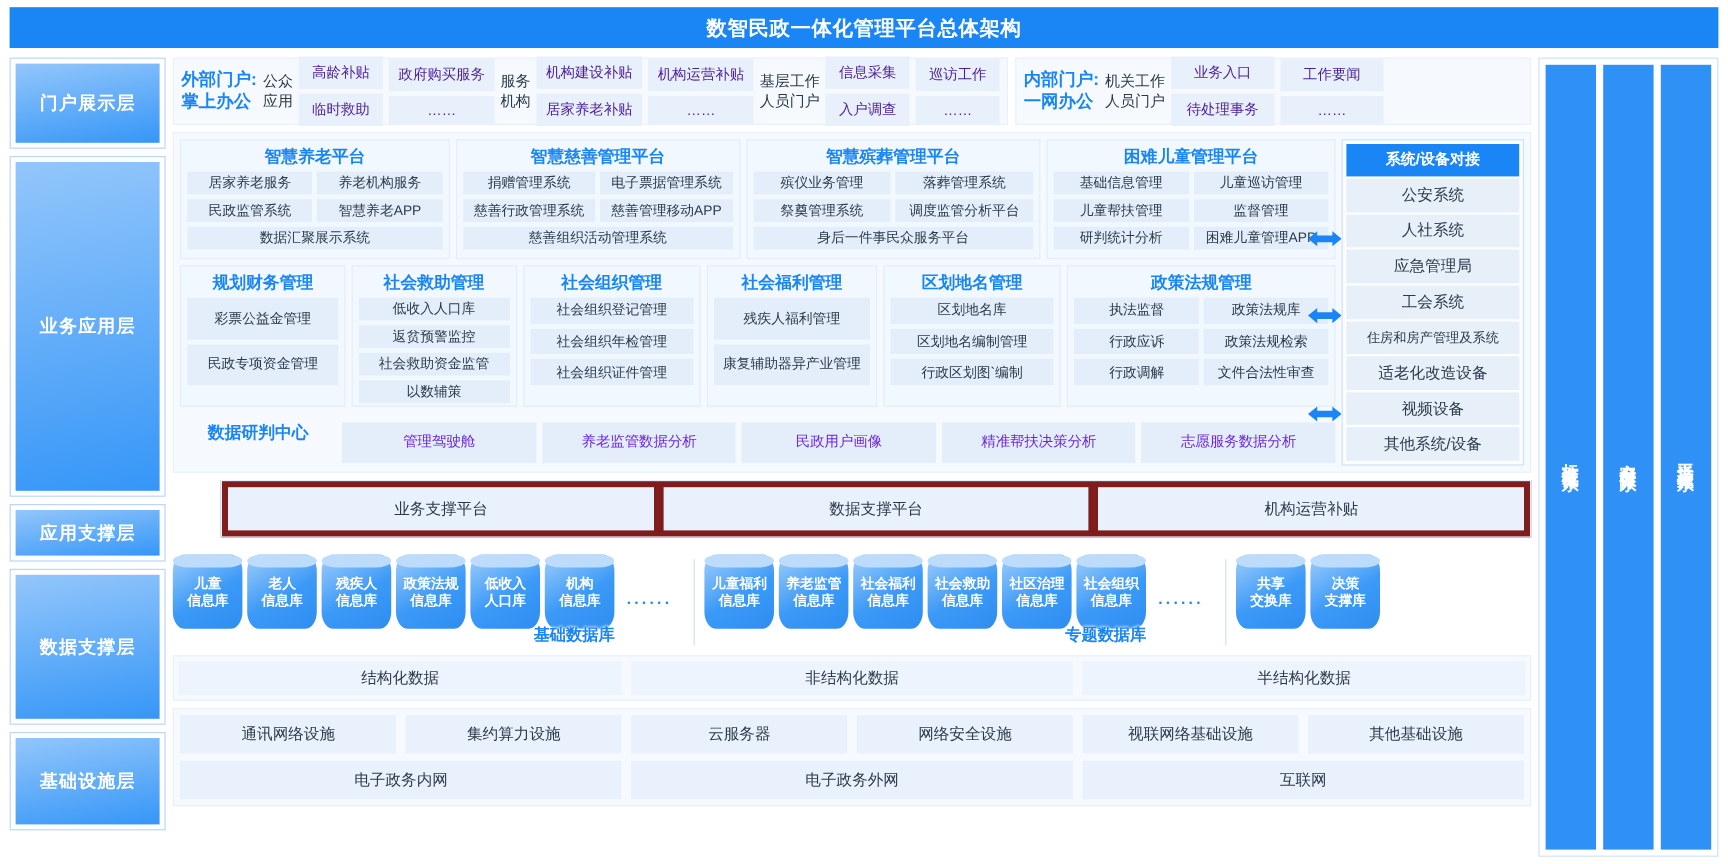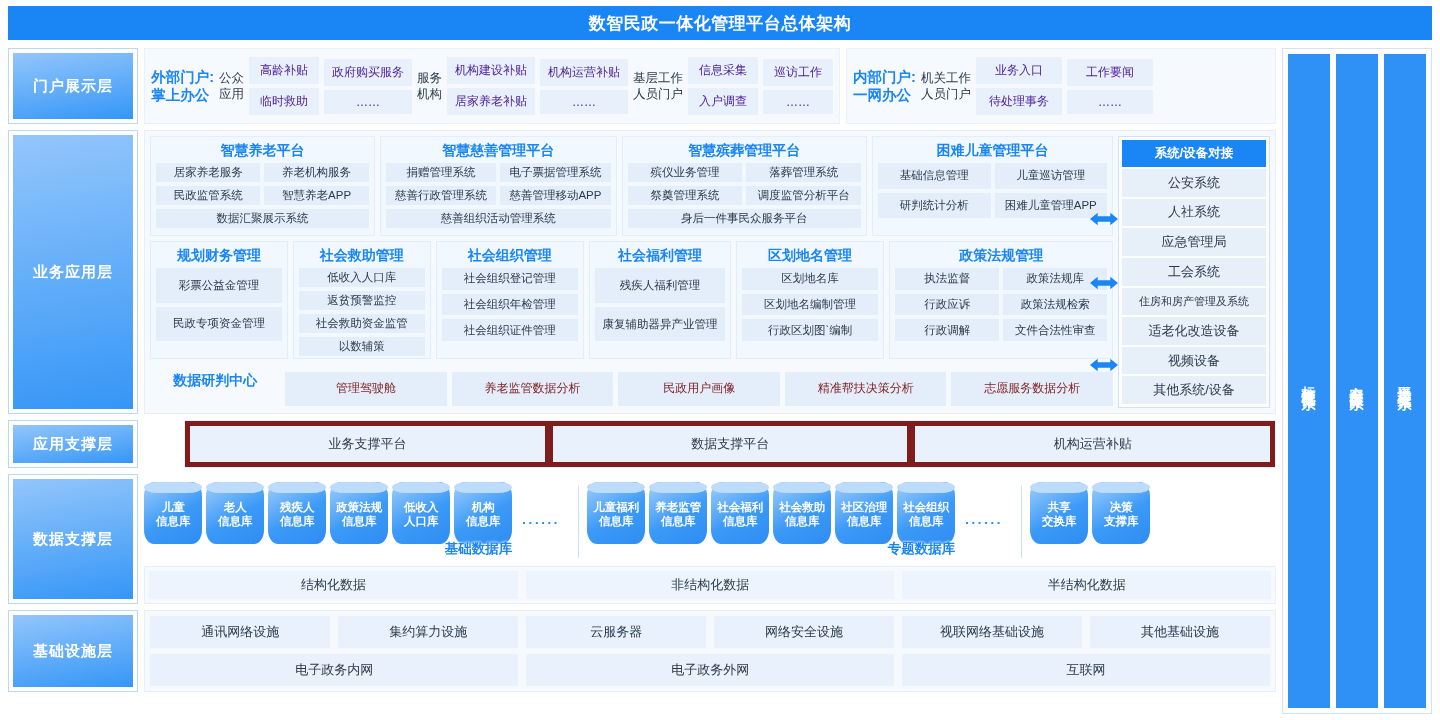--- a/index.html
+++ b/index.html
@@ -43,21 +43,21 @@
     display: flex; align-items: center; justify-content: center;
     color: #fff; font-size: 15px; font-weight: bold; letter-spacing: 1px;
   }
   .lbl-portal   { height: 76px; }
   .lbl-business { height: 284px; }
   .lbl-support  { height: 48px; }
   .lbl-data     { height: 130px; }
   .lbl-infra    { height: 82px; }
 
   
-  .portal-row { height: 76px; display: flex; gap: 6px; }
+  .portal-row { height: 56px; display: flex; gap: 6px; }
   .portal-group {
     background: #f6faff; border: 1px solid #e8f1fd;
     display: flex; align-items: center; padding: 0 6px; gap: 5px;
   }
   .portal-group.external { flex: 1 1 0; }
   .portal-group.internal { width: 430px; }
   .portal-title {
     color: #1a86f5; font-size: 14.5px; font-weight: bold; line-height: 1.25;
     white-space: nowrap;
   }
@@ -102,21 +102,21 @@
 
   
   .analysis-row {
     display: flex; align-items: center; gap: 5px; height: 34px;
   }
   .analysis-title {
     color: #1a86f5; font-size: 14px; font-weight: bold; white-space: nowrap;
     width: 130px; text-align: center;
   }
   .analysis-item {
-    background: #e4eefb; color: #7f1d1d; font-size: 12px;
+    background: #e4eefb; color: #6d28d9; font-size: 12px;
     flex: 1; height: 100%;
     display: flex; align-items: center; justify-content: center;
     white-space: nowrap;
     margin-top: 15px;
   }
 
   
   .docking-col {
     width: 152px; position: relative;
     display: flex; flex-direction: column;
@@ -418,20 +418,28 @@
               </div>
               <div class="biz-card" style="flex: 1.1 1 0%;">
                 <div class="biz-card-title">困难儿童管理平台</div>
                 <div class="biz-card-body">
                   <div class="biz-line">
                     <div class="biz-item">
                       <span>基础信息管理</span>
                     </div>
                     <div class="biz-item">
                       <span>儿童巡访管理</span>
+                    </div>
+                  </div>
+                  <div class="biz-line">
+                    <div class="biz-item">
+                      <span>儿童帮扶管理</span>
+                    </div>
+                    <div class="biz-item">
+                      <span>监督管理</span>
                     </div>
                   </div>
                   <div class="biz-line">
                     <div class="biz-item">
                       <span>研判统计分析</span>
                     </div>
                     <div class="biz-item">
                       <span>困难儿童管理APP</span>
                     </div>
                   </div>

